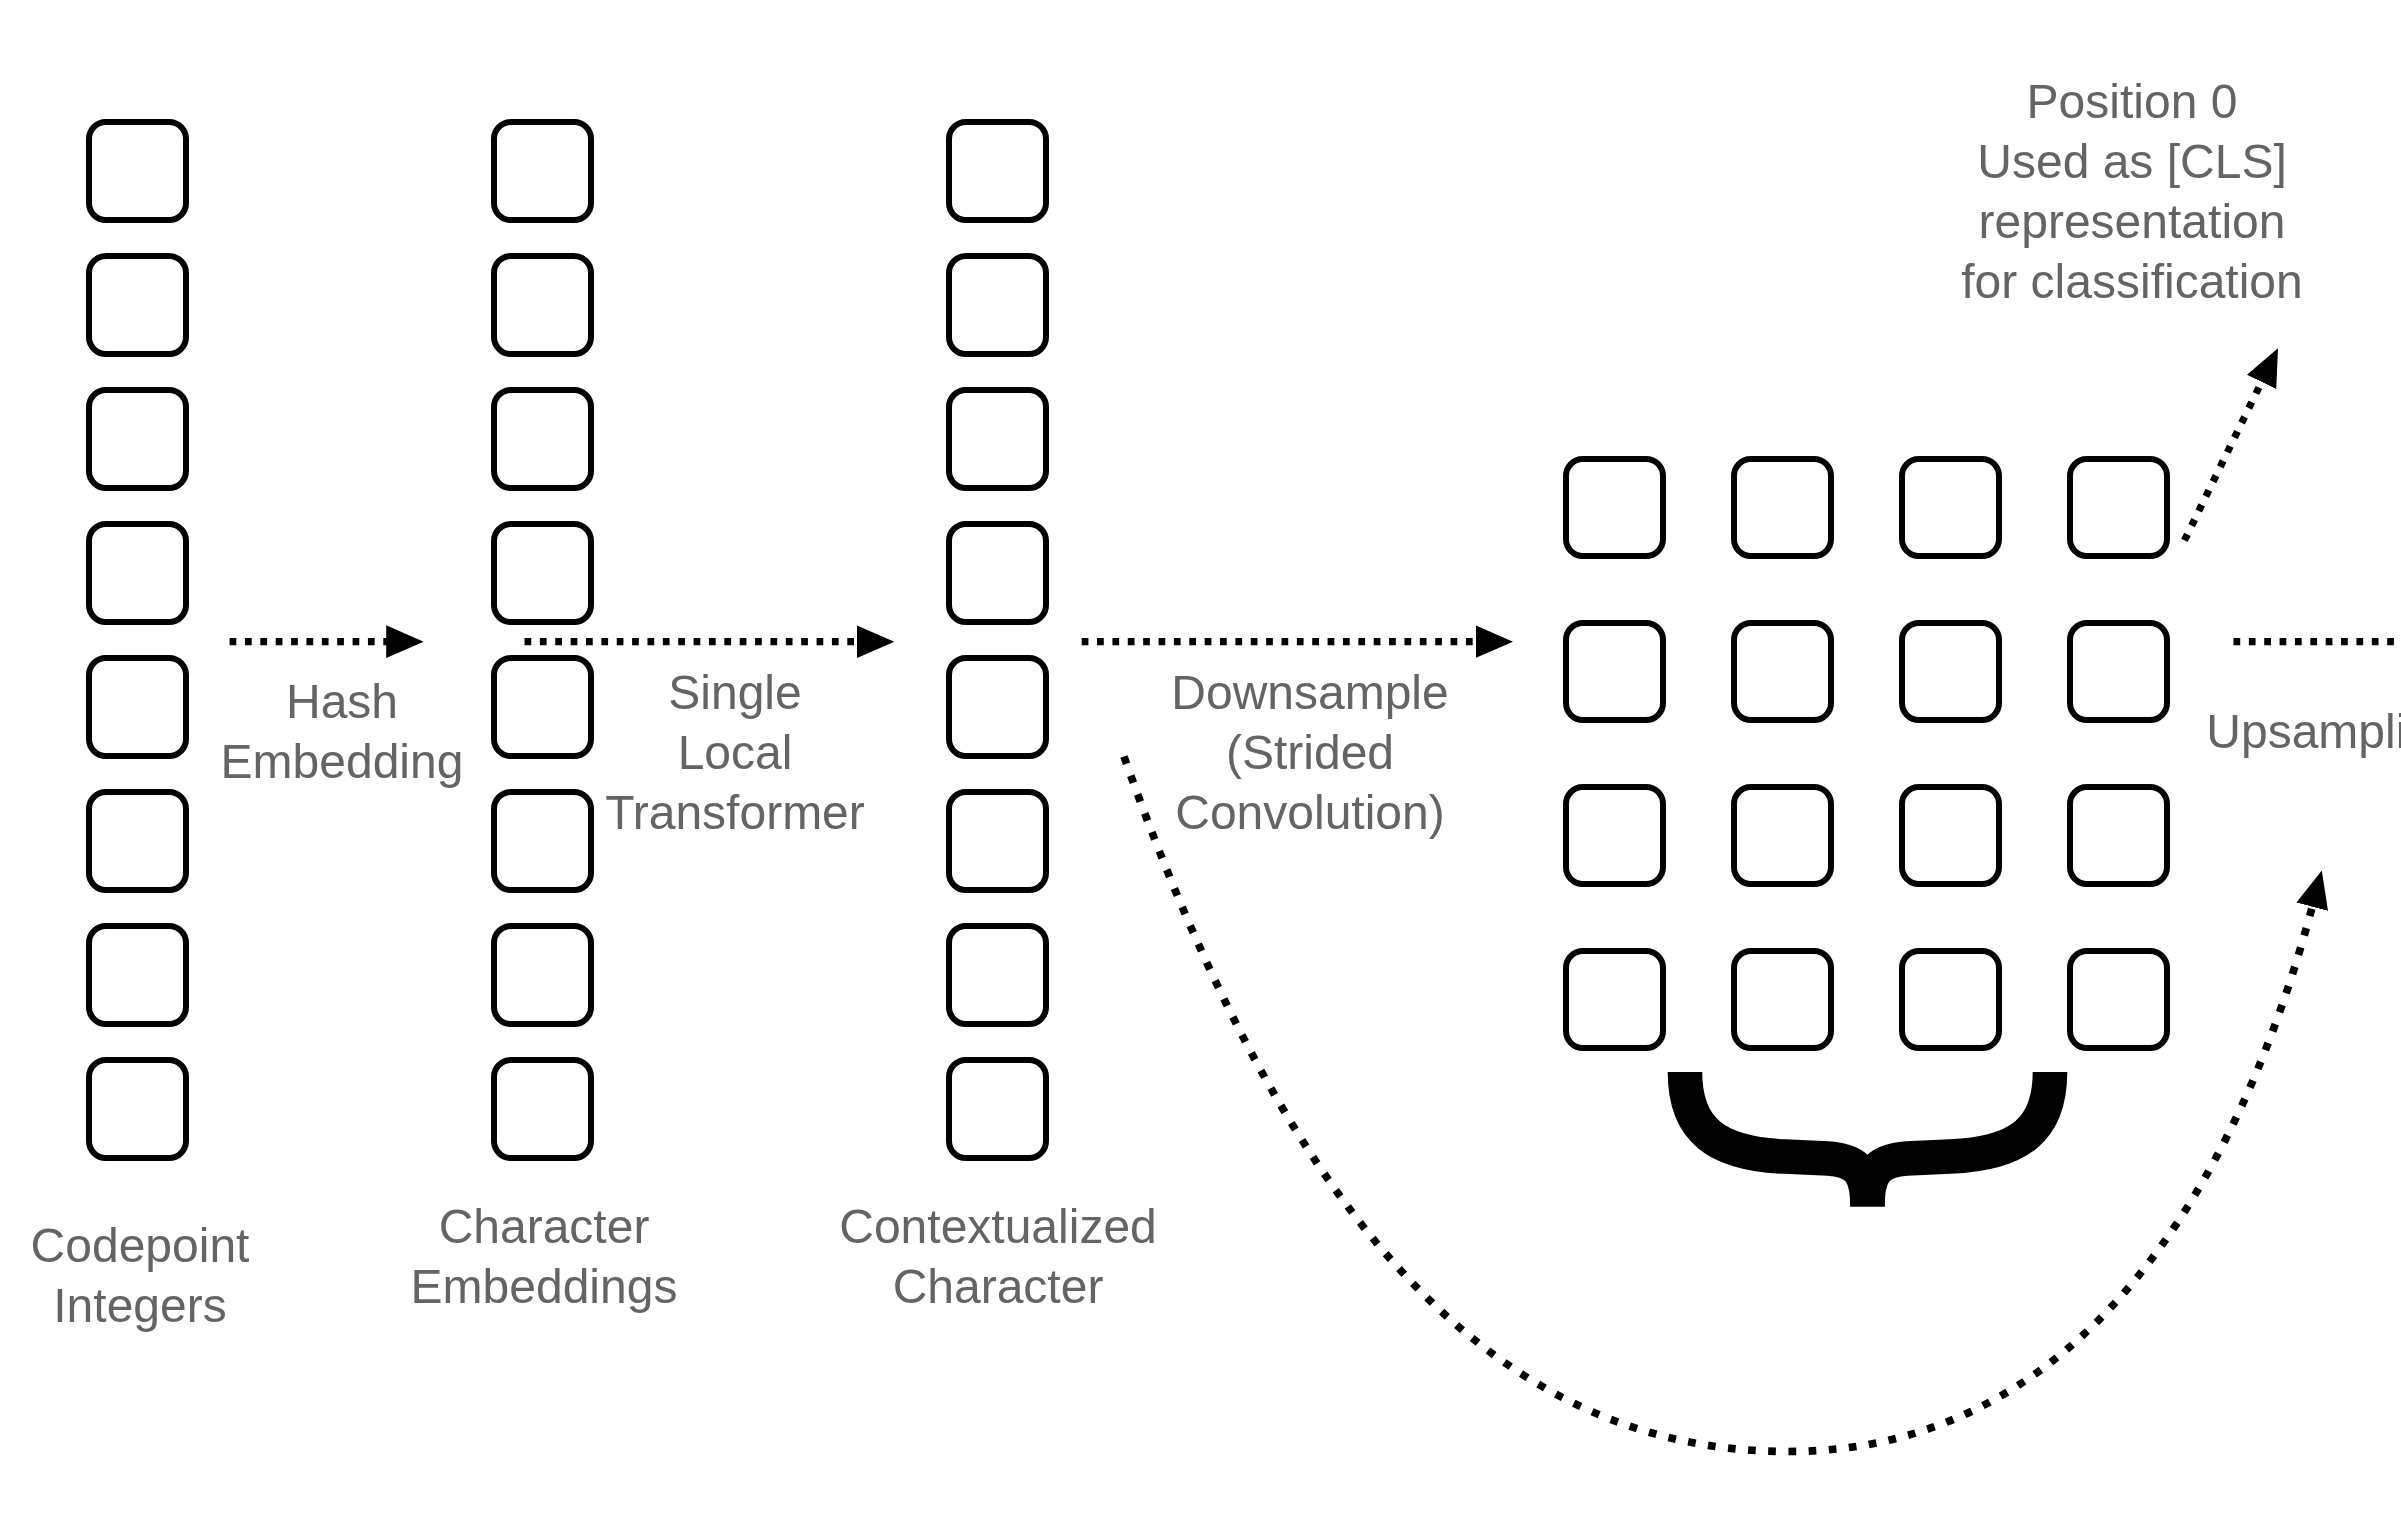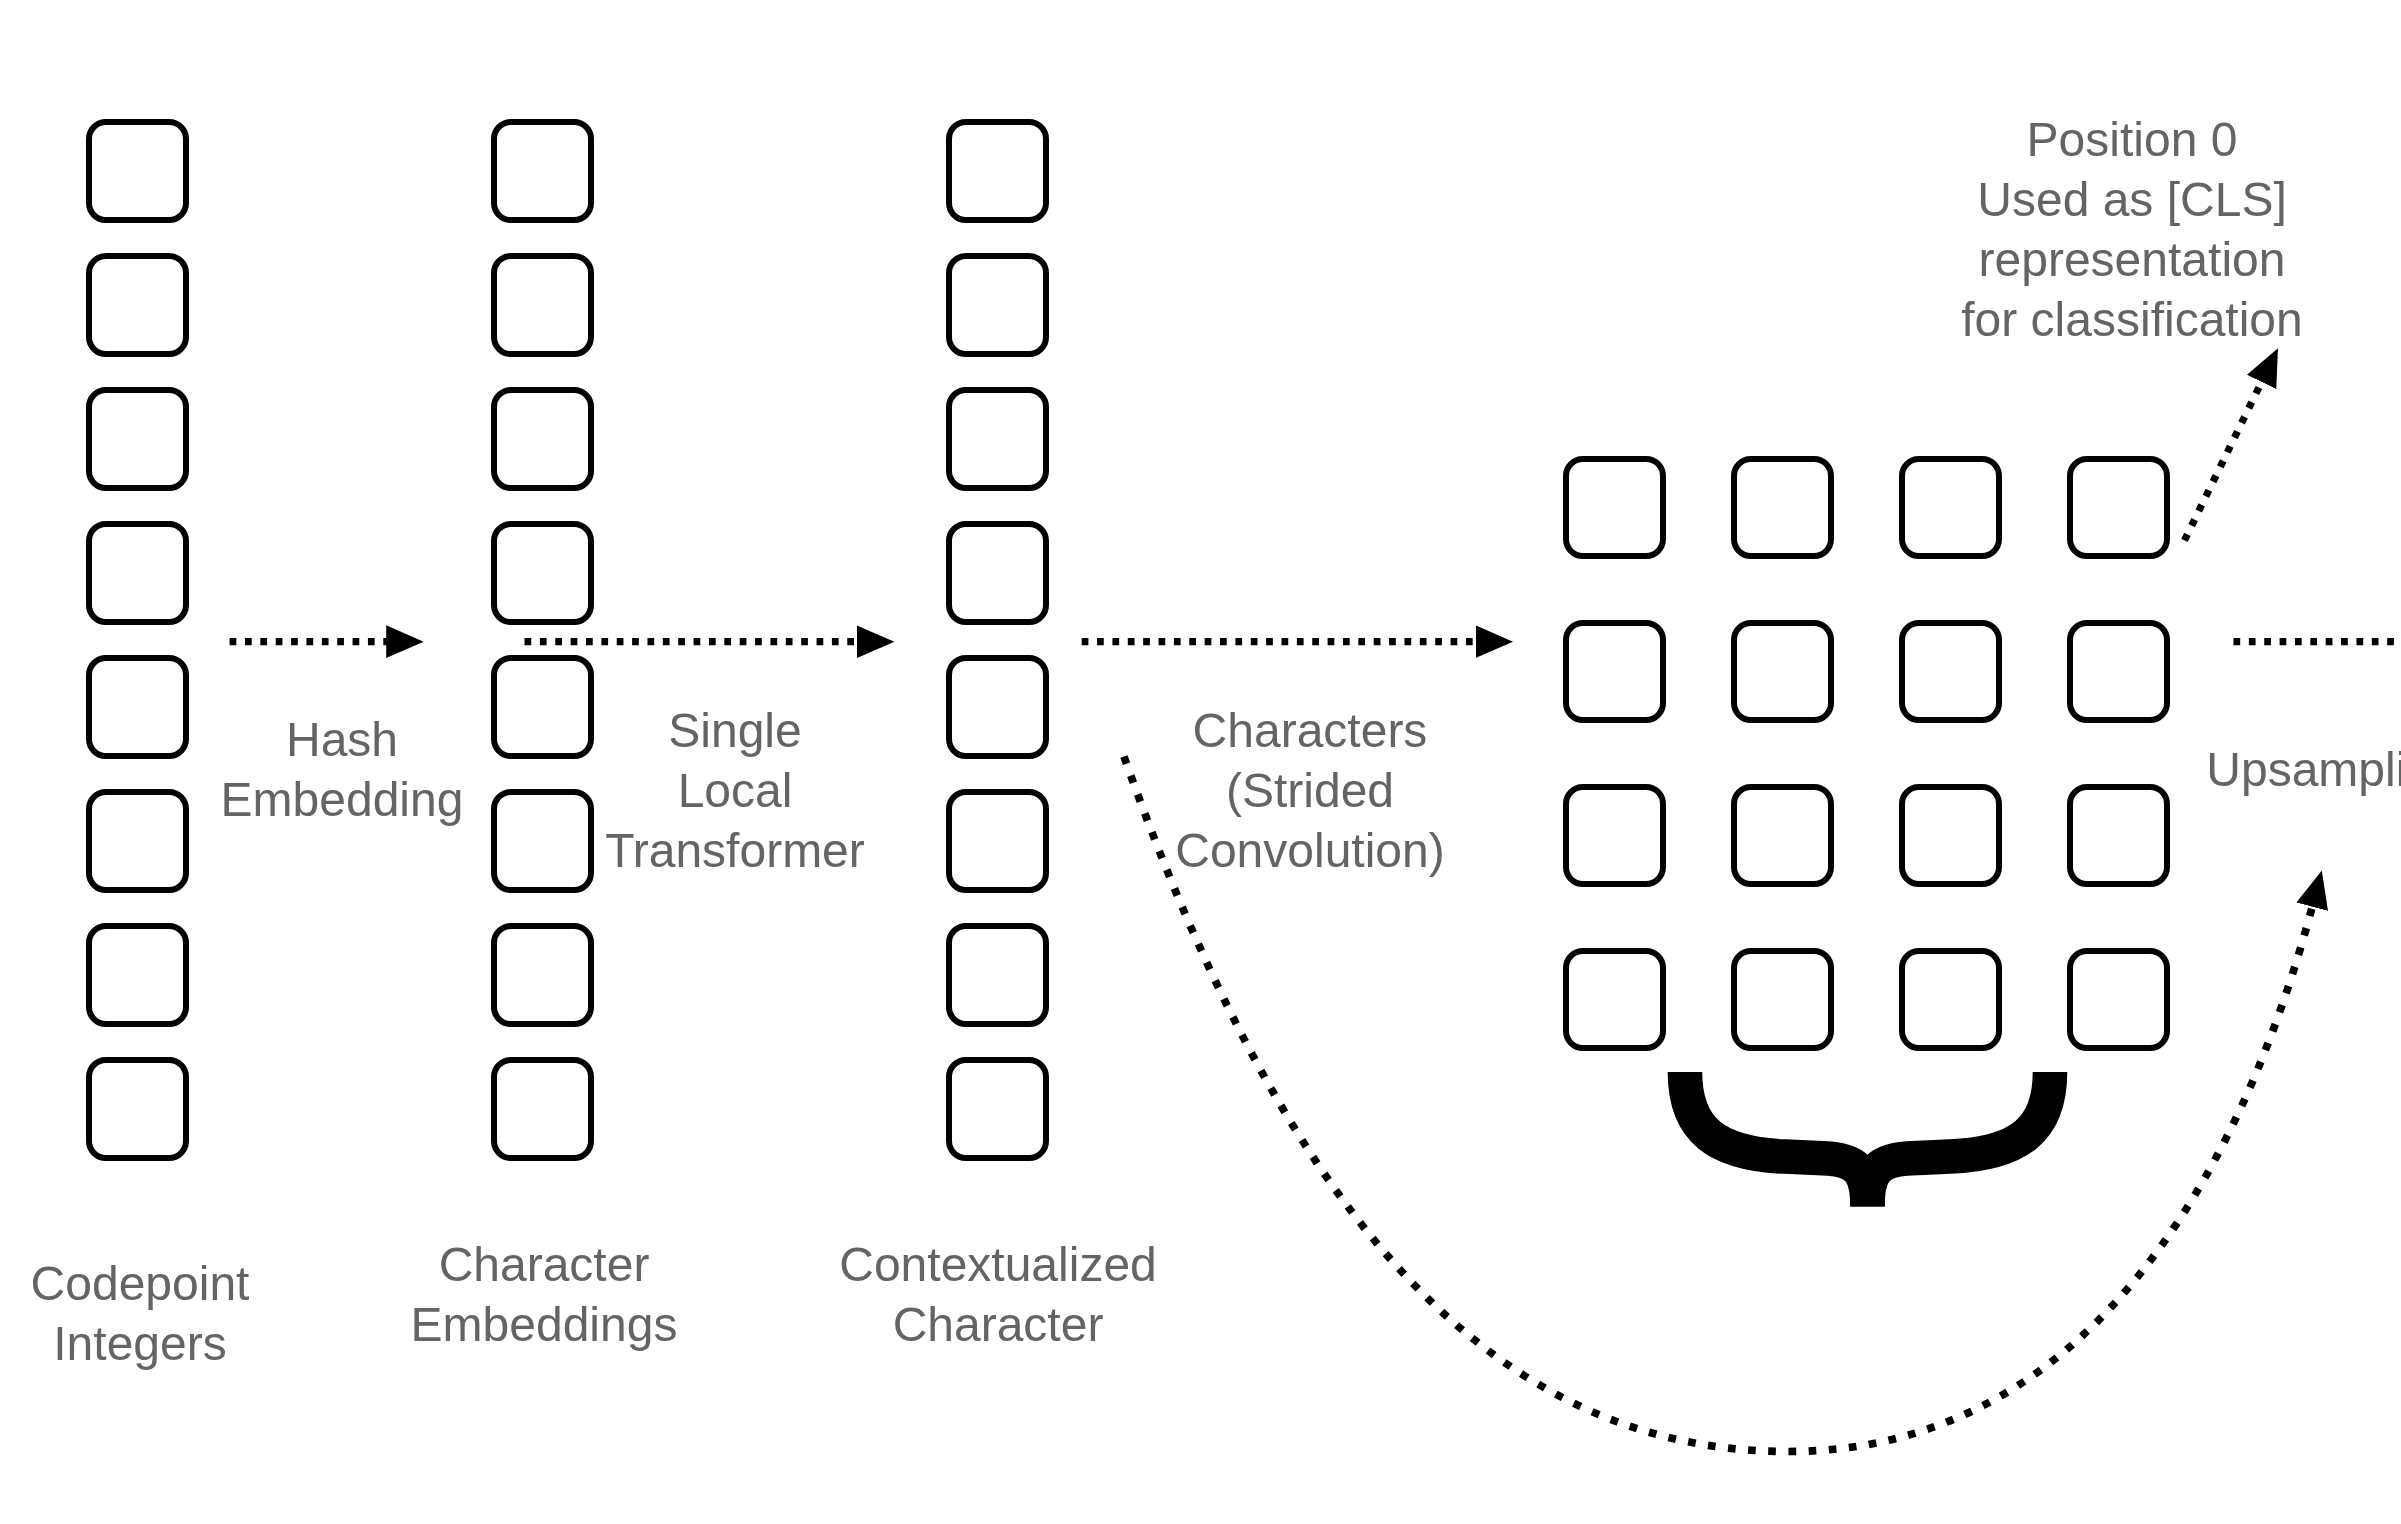--- a/index.html
+++ b/index.html
@@ -14,21 +14,21 @@
     border:6.7px solid #000000;border-radius:20px;
   }
   #grid{
     position:absolute;left:1563px;top:456px;
     display:grid;grid-template-columns:repeat(4,103px);grid-template-rows:repeat(4,103px);
     column-gap:65px;row-gap:61px;
   }
   #grid .box{width:103px;height:103px;}
   .lbl{
     position:absolute;transform:translateX(-50%);
-    text-align:center;font-size:48px;line-height:60px;white-space:pre-line;margin-top:38px;
+    text-align:center;font-size:48px;line-height:60px;white-space:pre-line;
   }
 </style>
 </head>
 <body>
 
 <div id="canvas">
 
   <svg id="arrows" viewBox="0 0 6885 3175" xmlns="http://www.w3.org/2000/svg">
     <defs>
       <marker id="ah" markerUnits="userSpaceOnUse" markerWidth="84" markerHeight="72" refX="8" refY="34" orient="auto">
@@ -111,21 +111,21 @@
   <div class="lbl" style="left:544px; top:1197px">Character
 Embeddings</div>
   <div class="lbl" style="left:998px; top:1197px">Contextualized
 Character</div>
 
   <div class="lbl" style="left:342px;  top:672px">Hash
 Embedding</div>
   <div class="lbl" style="left:735px; top:663px">Single
 Local
 Transformer</div>
-  <div class="lbl" style="left:1310px; top:663px">Characters
+  <div class="lbl" style="left:1310px; top:663px">Downsample
 (Strided
 Convolution)</div>
   <div class="lbl" style="left:2333px; top:702px">Upsampling</div>
 
   <div class="lbl" style="left:2132px; top:72px">Position 0
 Used as [CLS]
 representation
 for classification</div>
 
 

